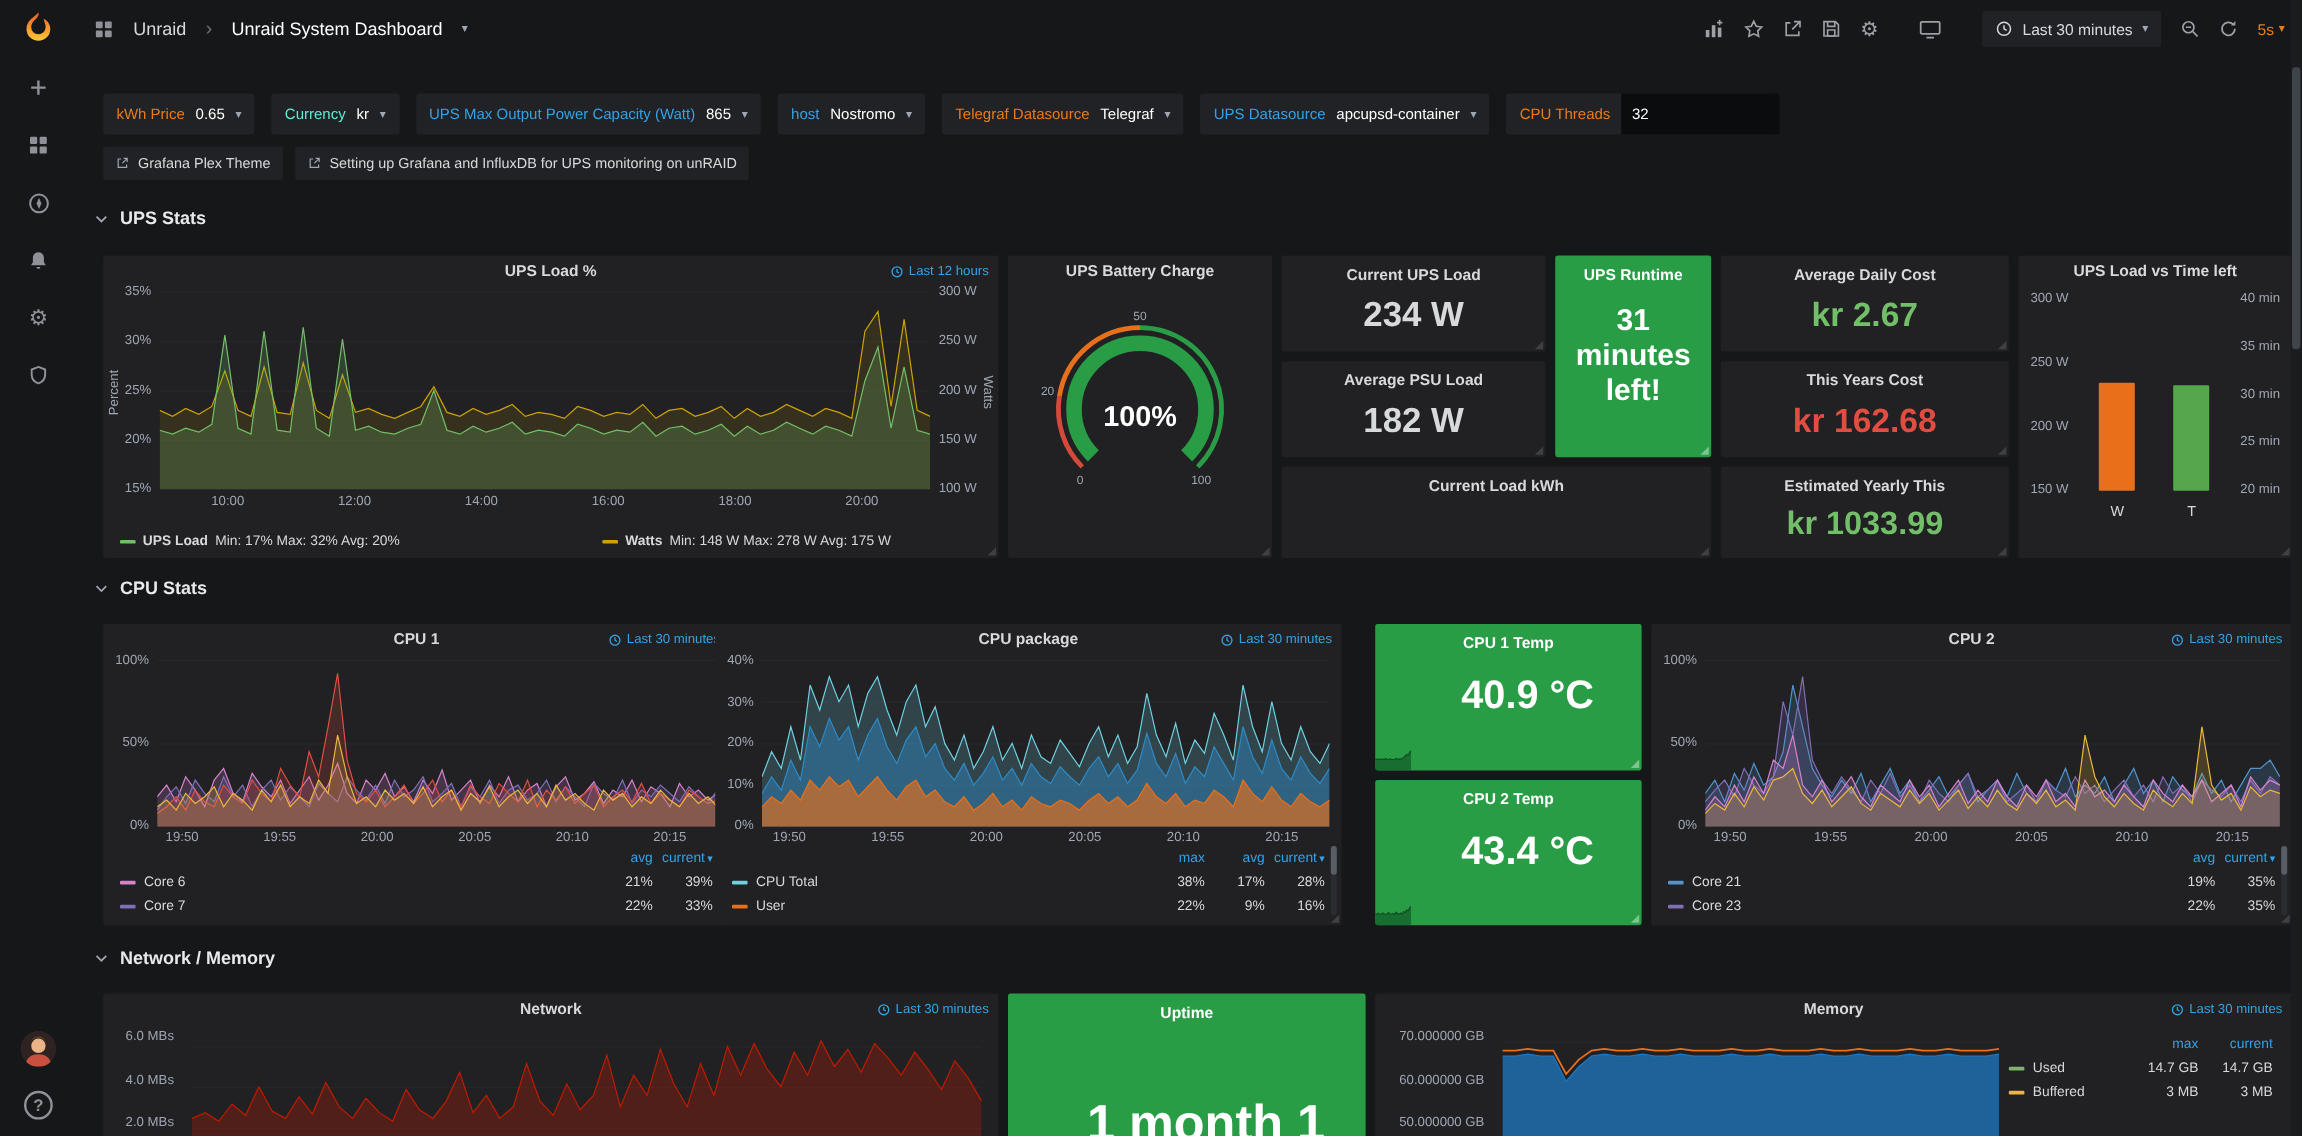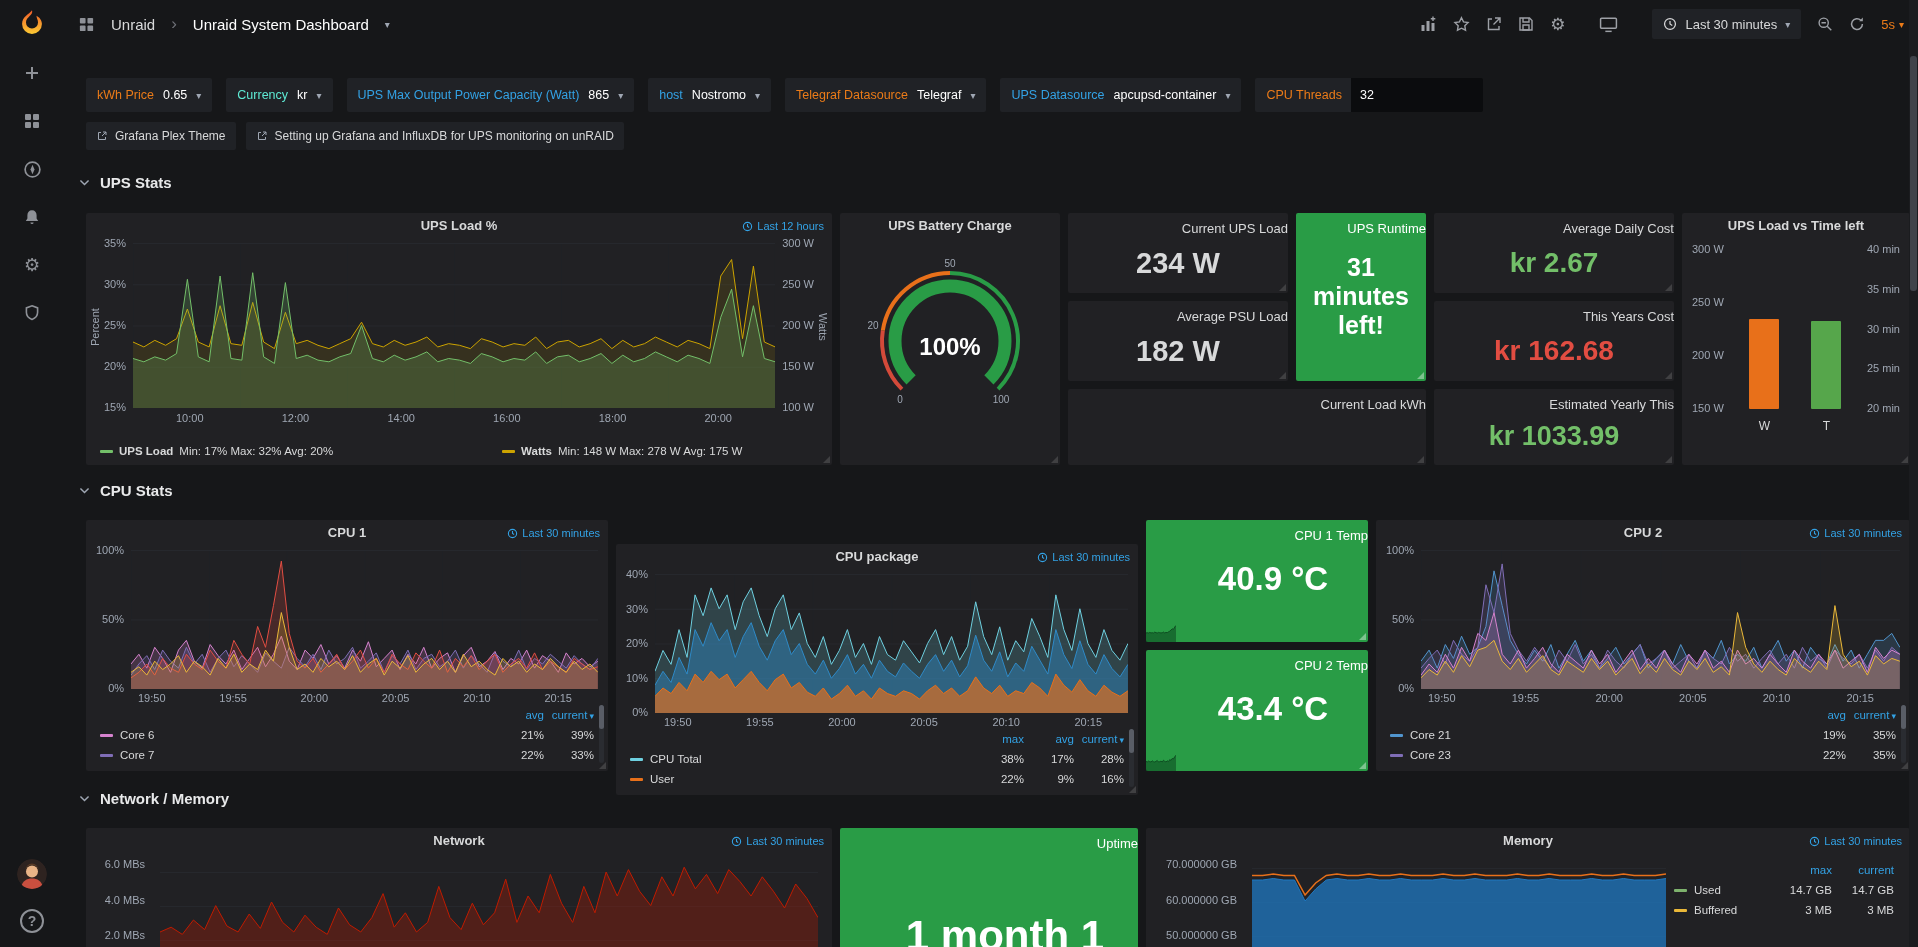--- a/index.html
+++ b/index.html
@@ -93,21 +93,21 @@
   .ltable{position:absolute;font-size:11.5px;color:var(--txt);}
   .lrow{display:flex;align-items:center;height:20px;}
   .lrow .nm{flex:1;display:flex;align-items:center;gap:7px;cursor:pointer;}
   .lrow .v{width:50px;text-align:right;}
   .lrow .v.wide{width:62px;}
   .lhead .v{color:var(--blue);cursor:pointer;}
   .sc{color:var(--blue);font-size:9px;margin-left:2px;}
   .lscroll{position:absolute;right:4px;bottom:8px;width:5px;height:58px;background:#2a2c31;border-radius:3px;}
   .lthumb{position:absolute;top:0;left:0;width:5px;height:24px;background:#595d66;border-radius:3px;cursor:pointer;}
   
-  .stat-t{margin-top:8px;text-align:right;font-size:13px;font-weight:400;color:var(--txt);}
+  .stat-t{margin-top:8px;text-align:center;font-size:13px;font-weight:700;color:var(--txt);}
   .green .stat-t{color:#fff;}
   .stat-v{position:absolute;left:0;right:0;text-align:center;font-weight:700;color:var(--txt);line-height:1.15;}
   .green .stat-v{color:#fff;padding-left:32px;}
   .spark{position:absolute;left:0;right:0;bottom:0;height:30px;}
   
   .bgwrap{position:absolute;left:10px;right:10px;top:36px;bottom:32px;display:flex;}
   .barsarea{flex:1;position:relative;}
   .barfill{position:absolute;bottom:0;width:30px;border-radius:1px;}
   .blab{position:absolute;bottom:-24px;width:30px;text-align:center;font-size:12px;color:var(--txt);}
   
@@ -521,21 +521,21 @@
         </span>
       <span class="v">22%</span>
       <span class="v">33%</span>
     </div>
   </div>
   <div class="lscroll">
       <div class="lthumb"></div>
     </div>
 </div>
 
-<div class="panel" style="left:616px;top:520px;width:522px;height:251px;margin-top:24px;">
+<div class="panel" style="left:596px;top:520px;width:522px;height:251px;">
   <div class="panel-h">
     <span class="ptitle">CPU package</span>
     <span class="ptime">
       <svg width="11" height="11" viewBox="0 0 16 16">
           <circle cx="8" cy="8" r="6" stroke="currentColor" stroke-width="1.6" fill="none"></circle>
           <path d="M8 4.5V8l2.4 1.5" stroke="currentColor" stroke-width="1.6" fill="none"></path>
         </svg>
       <span>Last 30 minutes</span>
     </span>
   </div>

